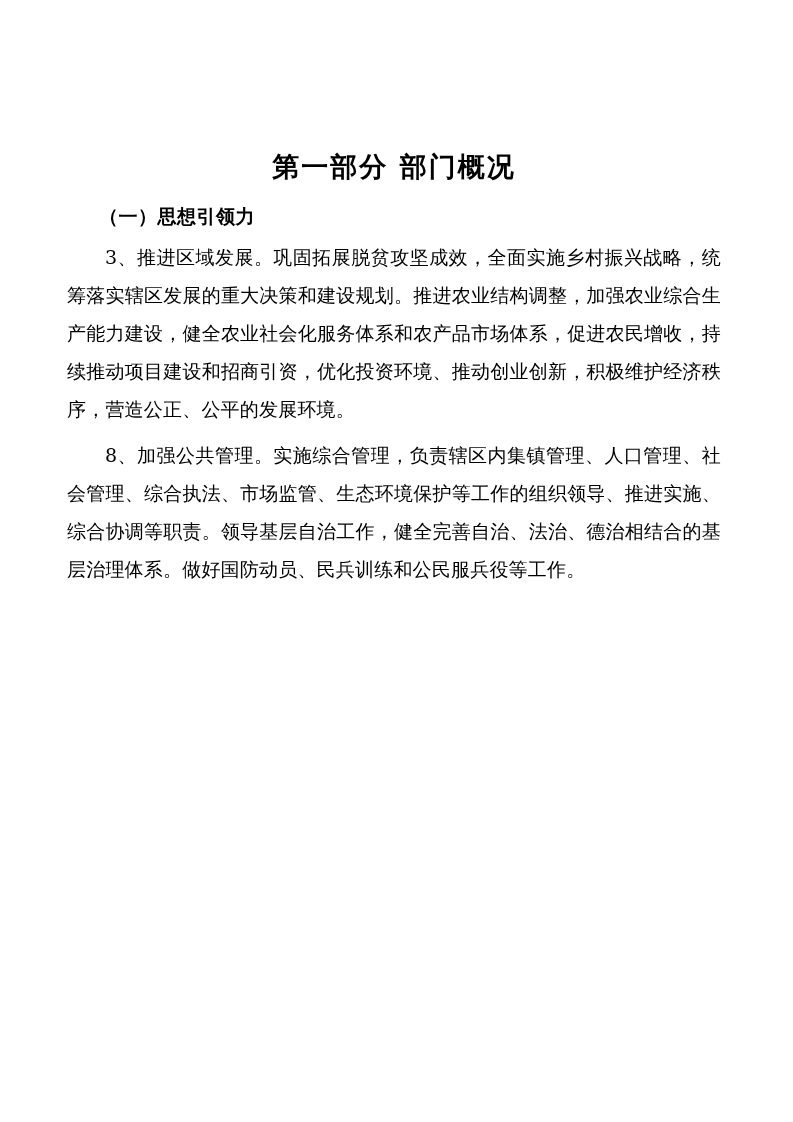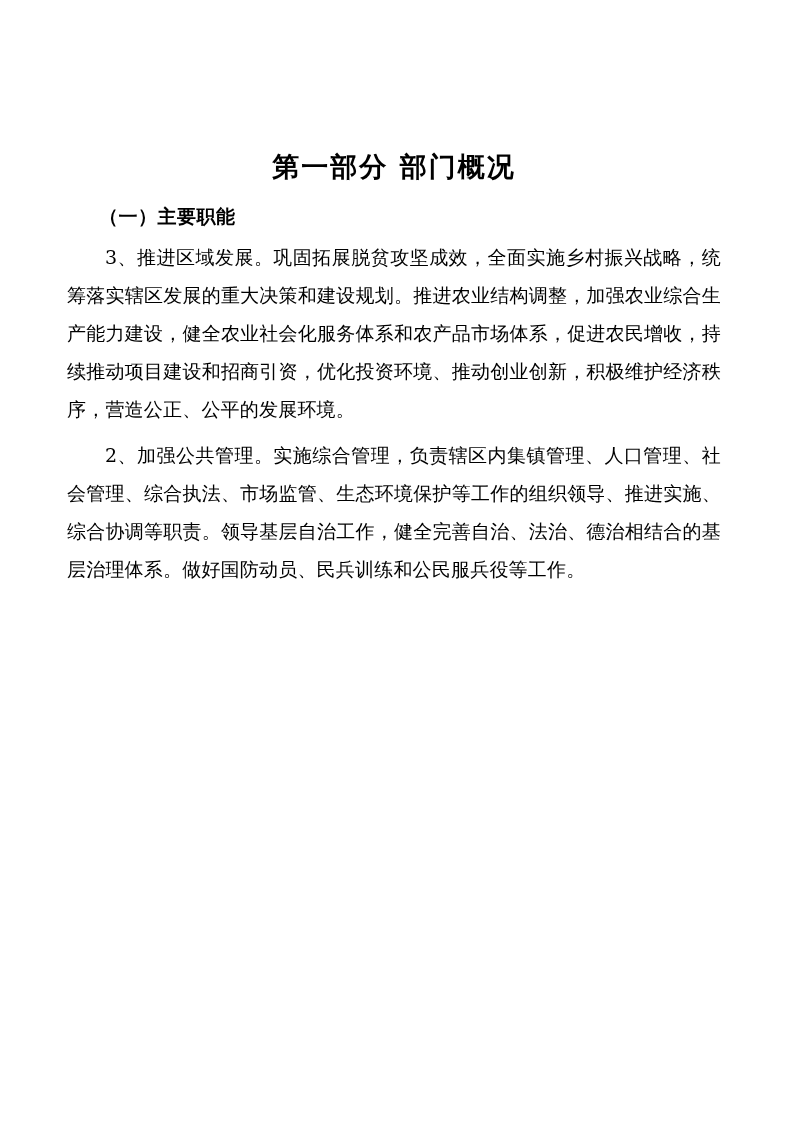--- a/index.html
+++ b/index.html
@@ -55,17 +55,17 @@
     letter-spacing: 0.2px;
   }
 </style>
 </head>
 <body>
 
 <div class="page">
   <h1 class="doc-title">第一部分  部门概况</h1>
 
 
-  <h3 class="subsection-heading">（一）主要职能</h3>
+  <h3 class="subsection-heading">（一）思想引领力</h3>
 
   <p class="body-para">3、推进区域发展。巩固拓展脱贫攻坚成效，全面实施乡村振兴战略，统筹落实辖区发展的重大决策和建设规划。推进农业结构调整，加强农业综合生产能力建设，健全农业社会化服务体系和农产品市场体系，促进农民增收，持续推动项目建设和招商引资，优化投资环境、推动创业创新，积极维护经济秩序，营造公正、公平的发展环境。</p>
-  <p class="body-para">2、加强公共管理。实施综合管理，负责辖区内集镇管理、人口管理、社会管理、综合执法、市场监管、生态环境保护等工作的组织领导、推进实施、综合协调等职责。领导基层自治工作，健全完善自治、法治、德治相结合的基层治理体系。做好国防动员、民兵训练和公民服兵役等工作。</p>
+  <p class="body-para">8、加强公共管理。实施综合管理，负责辖区内集镇管理、人口管理、社会管理、综合执法、市场监管、生态环境保护等工作的组织领导、推进实施、综合协调等职责。领导基层自治工作，健全完善自治、法治、德治相结合的基层治理体系。做好国防动员、民兵训练和公民服兵役等工作。</p>
 </div>
 
 </body></html>

